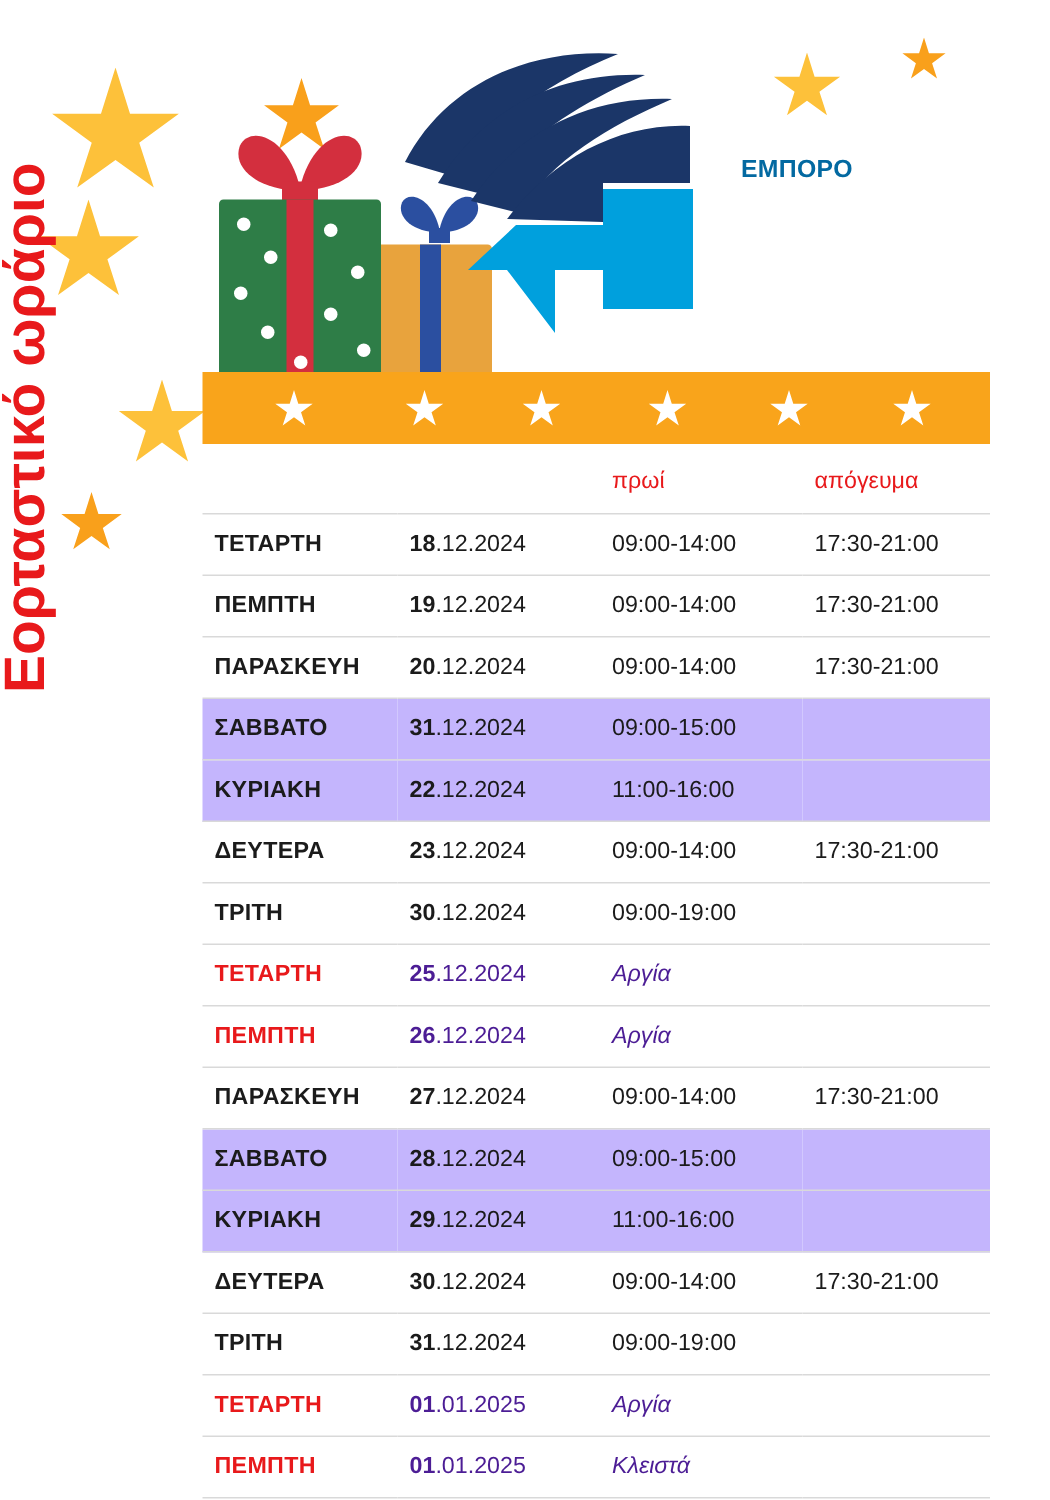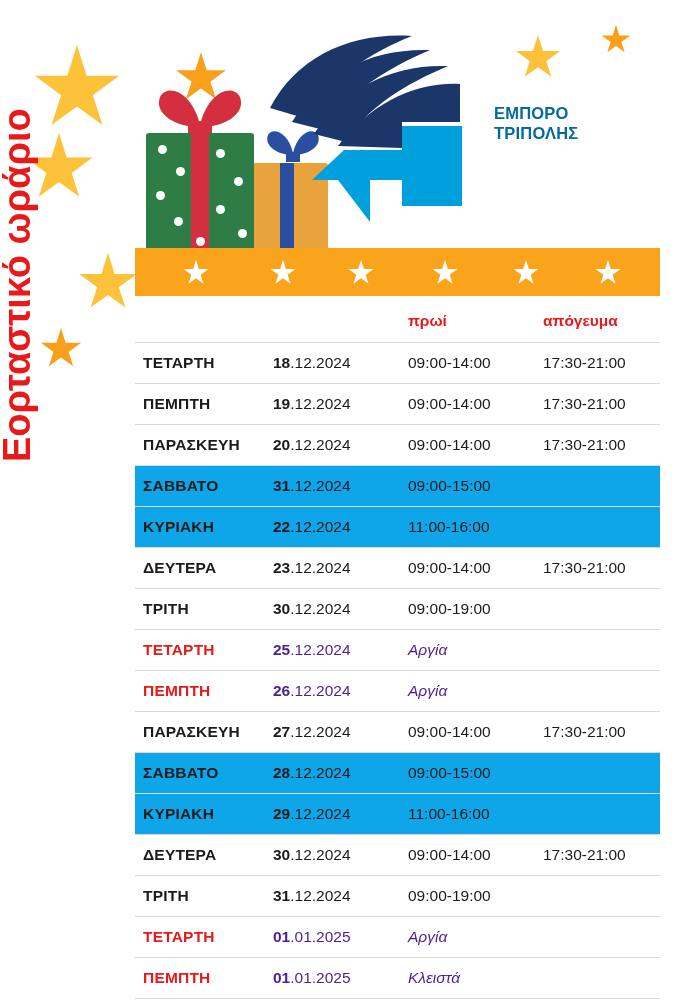--- a/index.html
+++ b/index.html
@@ -159,21 +159,21 @@
     text-align: left;
   }
   col.c-day  { width: 130px; }
   col.c-date { width: 135px; }
   col.c-am   { width: 135px; }
   col.c-pm   { width: 125px; }
 
   thead th {
     height: 42px;
     font-size: 15.5px;
-    font-weight: bold;
+    font-weight: normal;
     color: #e8191b;
     padding-left: 8px;
     margin-left: 42px;
   }
   tbody tr {
     border-top: 1px solid #d9d9d9;
   }
   tbody tr:last-child {
     border-bottom: 1px solid #d9d9d9;
   }
@@ -184,21 +184,21 @@
     padding-left: 8px;
   }
   tbody td.day {
     font-weight: bold;
     letter-spacing: 0.2px;
   }
   tbody td.date .dd {
     font-weight: bold;
   }
   tbody tr.weekend {
-    background: #0ea5e9;
+    background: #c4b5fd;
   }
   tbody tr.holiday td {
     color: #4c1d95;
   }
   tbody tr.holiday td.day { color: #e8191b; }
   td.note {
     font-style: italic;
     color: #e8191b;
   }
 </style>
@@ -257,21 +257,20 @@
       <path d="M40 92 C 70 42, 120 18, 178 20 C 136 38, 96 62, 72 100 Z" fill="#1b3668"></path>
       <path d="M62 104 C 92 58, 140 34, 196 36 C 154 54, 116 76, 94 112 Z" fill="#1b3668"></path>
       <path d="M86 116 C 118 74, 162 52, 208 54 L 208 92 L 150 92 L 150 118 Z" fill="#1b3668"></path>
       <path d="M92 120 L 150 120 L 150 96 L 210 96 L 210 176 L 150 176 L 150 150 L 118 150 L 118 192 L 86 150 L 60 150 Z" fill="#00a0dd"></path>
     </svg>
   </div>
 
   <div id="logo-text">
     <div id="logo-sub">
       <div>ΕΜΠΟΡΟ</div>
-      <div>ΤΡΙΠΟΛΗΣ</div>
     </div>
   </div>
 
   <div id="band">
     <span class="bstar" style="left:48px;"></span>
     <span class="bstar" style="left:135px;"></span>
     <span class="bstar" style="left:213px;"></span>
     <span class="bstar" style="left:297px;"></span>
     <span class="bstar" style="left:378px;"></span>
     <span class="bstar" style="left:460px;"></span>

